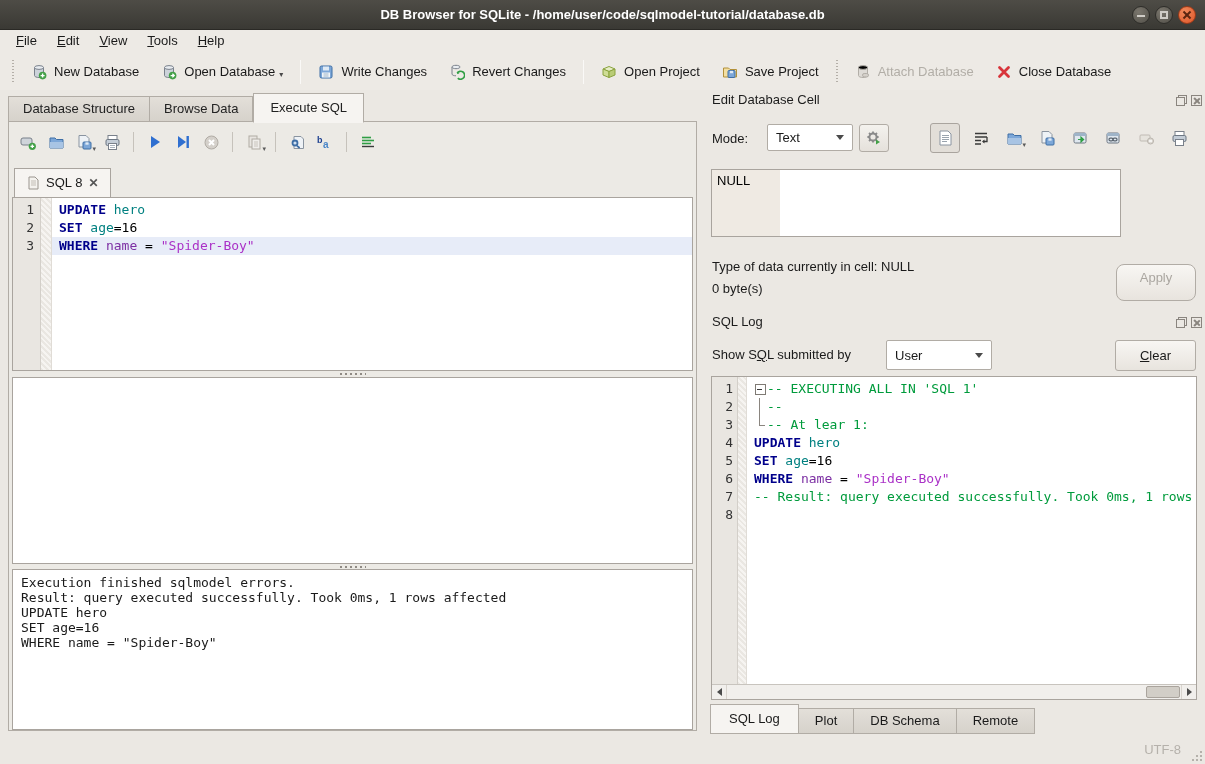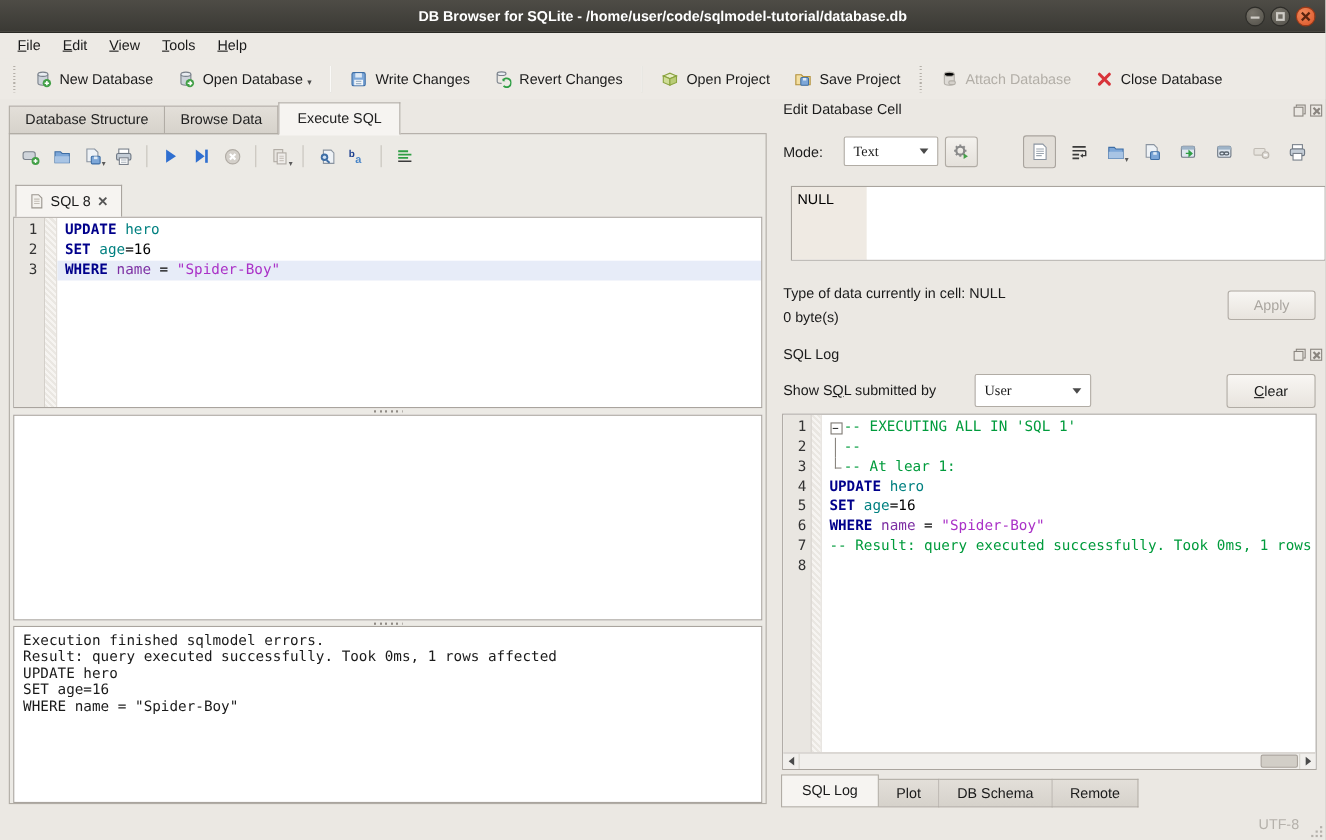--- a/index.html
+++ b/index.html
@@ -87,28 +87,28 @@
   
   .pane-title { position:absolute; color:#1c1c1c; }
   .dock-icons { position:absolute; display:flex; gap:4px; }
   .dico { width:11px; height:11px; position:relative; cursor:pointer; }
   .dico.float::before { content:''; position:absolute; right:0; top:0; width:7px; height:7px; border:1px solid #8a857f; }
   .dico.float::after { content:''; position:absolute; left:0; bottom:0; width:7px; height:7px; border:1px solid #8a857f; background:#ebe8e3; }
   .dico.xclose { border:1px solid #8a857f; }
   .dico.xclose::before, .dico.xclose::after { content:''; position:absolute; left:4px; top:1px; width:1.5px; height:8px; background:#8a857f; }
   .dico.xclose::before { transform:rotate(45deg); } .dico.xclose::after { transform:rotate(-45deg); }
 
-  .dropdown { position:absolute; background:#fff; border:1px solid #b1aca5; border-radius:2px; display:flex; align-items:center; padding:0 8px; cursor:default;font-family:Liberation Serif, serif; }
+  .dropdown { position:absolute; background:#fff; border:1px solid #b1aca5; border-radius:2px; display:flex; align-items:center; padding:0 8px; cursor:default; }
   .dropdown .val { flex:1; }
   .dropdown .arr { width:0; height:0; border-left:4px solid transparent; border-right:4px solid transparent; border-top:5px solid #4a4a4a; margin-left:6px; }
 
   .pushbtn { position:absolute; background:linear-gradient(#f8f6f3,#e8e4de); border:1px solid #b1aca5; border-radius:3px; text-align:center; cursor:pointer; }
   .pushbtn.disabled { color:#aaa6a0; cursor:default; }
 
-  .cellbox { position:absolute; left:711px; top:169px; width:486px; height:68px; background:#fff; border:1px solid #a9a49e; display:flex;margin-left:8px; }
+  .cellbox { position:absolute; left:711px; top:169px; width:410px; height:68px; background:#fff; border:1px solid #a9a49e; display:flex; }
   .cellbox .cell-gutter { width:68px; background:#efeae3; padding:3px 0 0 5px; color:#000; }
   .cellbar { position:absolute; left:930px; top:123px; display:flex; align-items:center; gap:9px; }
   .cellbar .pressed { width:30px; height:30px; border:1px solid #a9a49e; border-radius:3px; background:#e2ded8; display:flex; align-items:center; justify-content:center; }
   .gearbtn { position:absolute; left:859px; top:124px; width:30px; height:28px; border:1px solid #b1aca5; border-radius:3px; background:linear-gradient(#f4f2ee,#e5e1db); display:flex; align-items:center; justify-content:center; }
 
   .logbox { position:absolute; left:711px; top:376px; width:486px; height:324px; background:#fff; border:1px solid #a9a49e; display:flex; flex-direction:column; overflow:hidden; }
   .logmain { flex:1; display:flex; overflow:hidden; }
   .log-gutter { width:26px; padding:3px 4px 0 0; }
   .hscroll { height:15px; border-top:1px solid #c8c4be; background:#f1efec; position:relative; flex:none; }
   .hs-arrow { position:absolute; top:0; width:15px; height:14px; display:flex; align-items:center; justify-content:center; }
@@ -447,21 +447,21 @@
     </div>
   </div>
 
   <div class="cellbox">
     <div class="cell-gutter">NULL</div>
     <div style="flex:1; background:#fff;"></div>
   </div>
 
   <div class="lbl" style="left:712px; top:259px;">Type of data currently in cell: NULL</div>
   <div class="lbl" style="left:712px; top:281px;">0 byte(s)</div>
-  <div class="pushbtn disabled" style="left:1116px; top:264px; width:80px; height:27px; line-height:25px;">Apply</div>
+  <div class="pushbtn disabled" style="left:1116px; top:264px; width:80px; height:37px; line-height:25px;border-radius:8px;">Apply</div>
 
   <div class="pane-title" style="left:712px; top:314px;">SQL Log</div>
   <div class="dock-icons" style="left:1176px; top:317px;">
     <div class="dico float"></div>
     <div class="dico xclose"></div>
   </div>
 
   <div class="lbl" style="left:712px; top:347px;">
     <span>Show S</span><span class="mnem">Q</span><span>L submitted by</span>
   </div>

